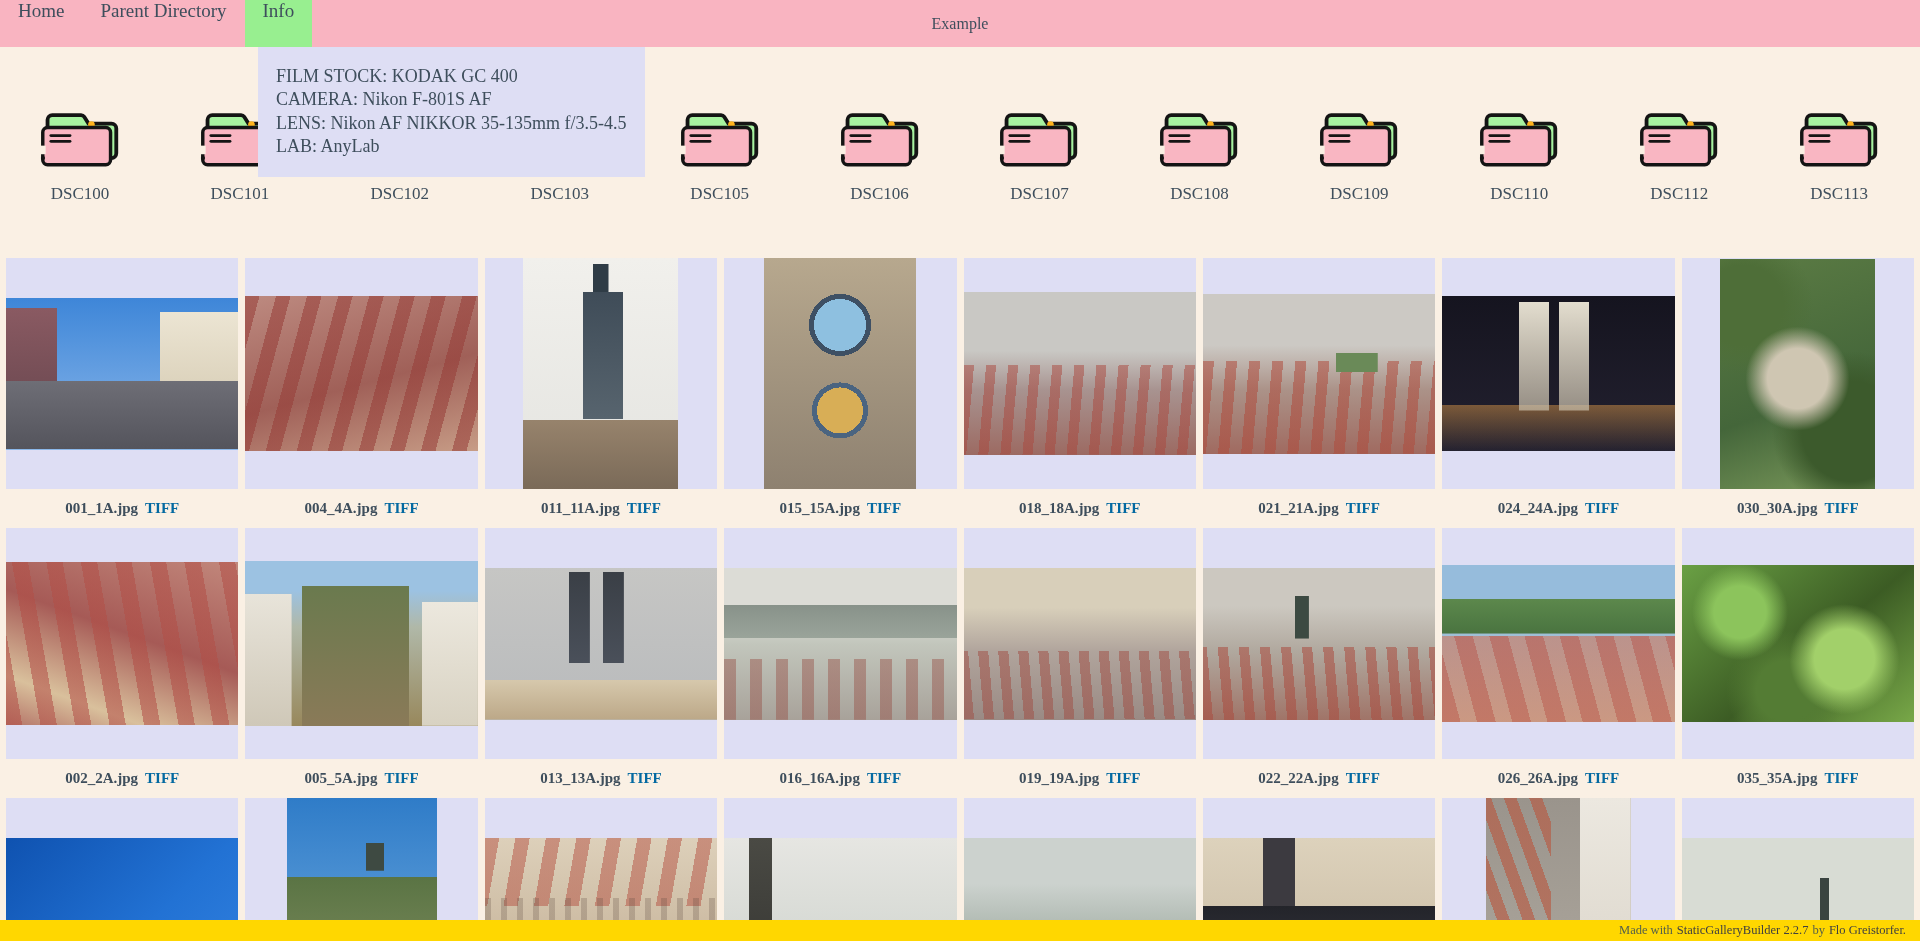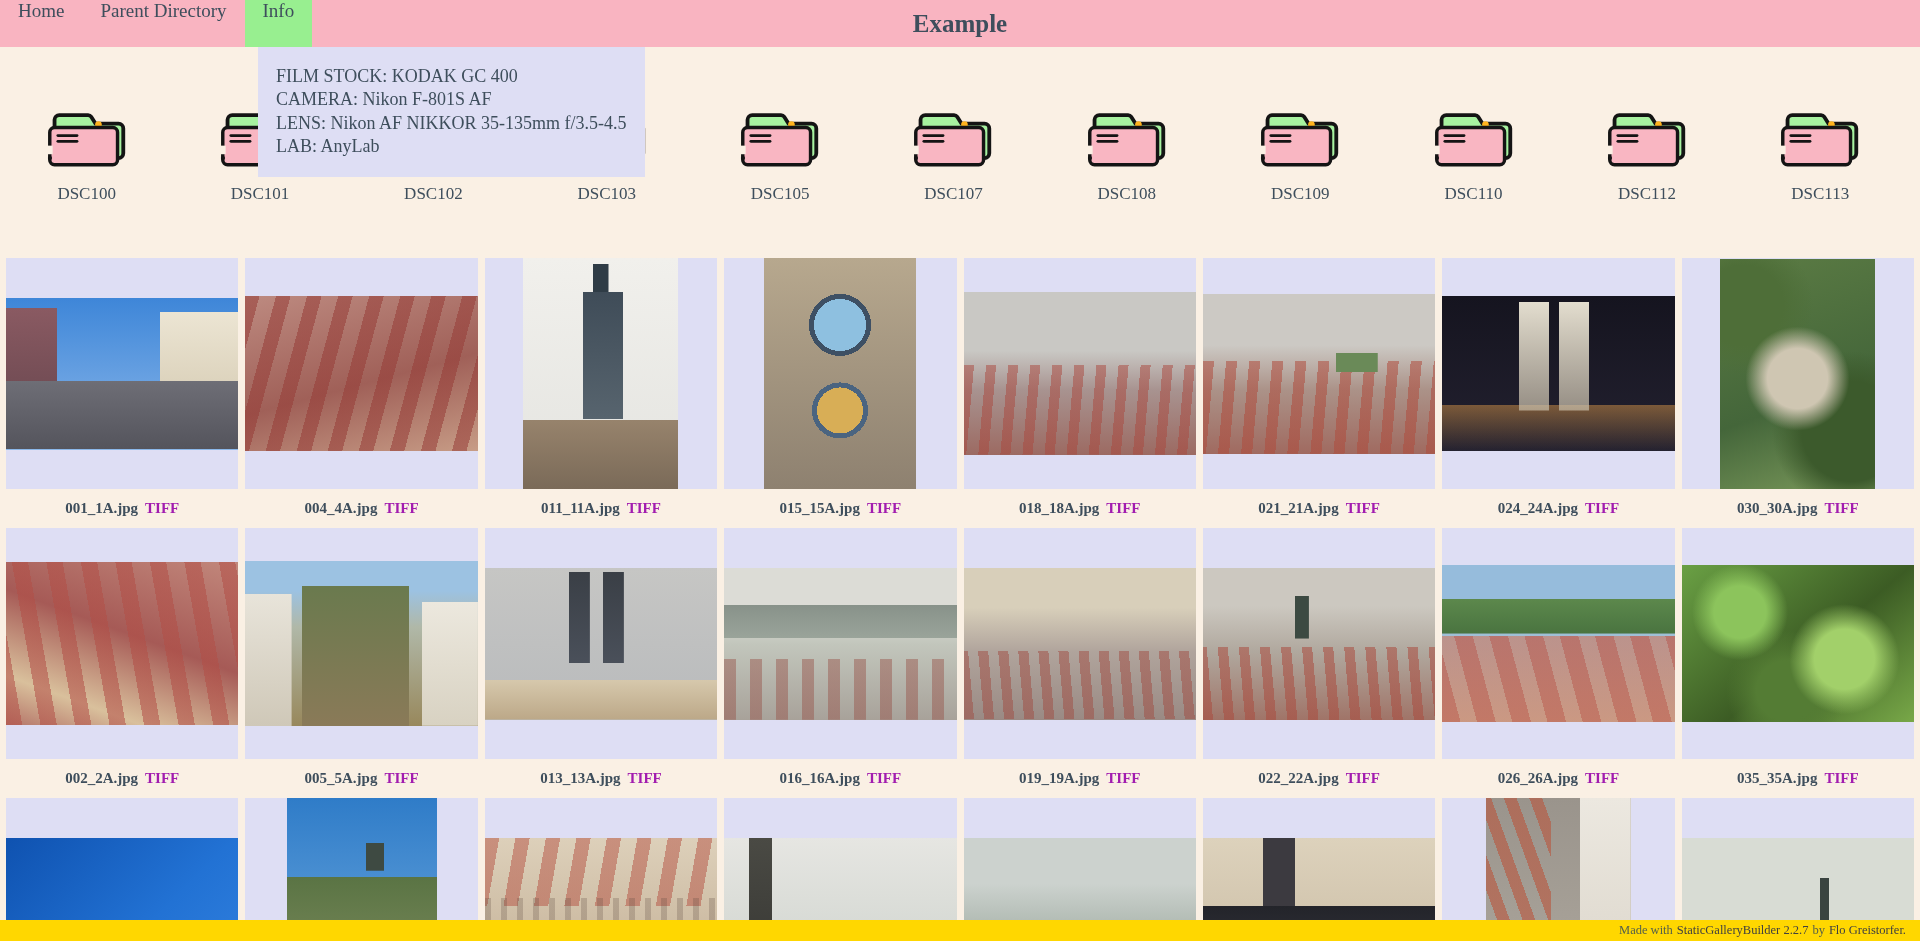--- a/index.html
+++ b/index.html
@@ -11,41 +11,41 @@
     color:#3e4e5c;
   }
 
   
   .nav { height:47px; background:#f9b4c1; display:flex; align-items:stretch; position:relative; z-index:5; }
   .nav-item { display:flex; padding:0 18px; font-size:19px; cursor:pointer; }
   .nav-item.active { background:#98ef90; }
   .nav-title {
     position:absolute; left:0; right:0; top:0; height:48px;
     display:flex; align-items:center; justify-content:center;
-    font-weight:bold; font-size:25px; pointer-events:none;
+    font-weight:normal; font-size:16px; pointer-events:none;
   }
 
   
   .popup {
     position:absolute; left:258px; top:47px; z-index:6;
     background:#dedef4; padding:18px 18px; font-size:18px; line-height:1.3;
   }
 
   
-  .folders { display:flex; padding:58px 13px 54px 0; }
+  .folders { display:flex; padding:58px 1px 54px 0; }
   .folder { flex:1; display:flex; flex-direction:column; align-items:center; cursor:pointer; }
   .folder svg { display:block; }
   .folder-label { margin-top:13px; font-size:17px; line-height:20px; }
 
   
   .grid { display:grid; grid-template-columns:repeat(8,1fr); column-gap:7px; padding:0 6px; }
   .cell { height:231px; background:#dedef4; display:flex; align-items:center; justify-content:center; overflow:hidden; }
   .caption { height:39px; display:flex; align-items:center; justify-content:center; font-size:15px;font-weight:bold; }
   .caption .fname { color:#3e4e5c; }
-  .caption .tag { color:#a21caf; margin-left:7px; }
+  .caption .tag { color:#0369a1; margin-left:7px; }
   .photo { display:block; background-repeat:no-repeat; }
 
   
   .ph-001 { width:100%; height:152px;
     background-image:
       linear-gradient(#6e6e76,#54545c),
       linear-gradient(#8a5a62,#6e4a52),
       linear-gradient(#ece5d3,#d9cfb8),
       linear-gradient(#3e86d8,#8cb8ea);
     background-size:100% 45%,22% 62%,34% 58%,100% 100%;
@@ -307,20 +307,32 @@
     <div class="folder">
   <svg width="84" height="66" viewBox="0 0 88 68">
     <path d="M10 50 V15 a5 5 0 0 1 5 -5 h30 a4 4 0 0 1 3.4 1.8 L53 19 h24 a5 5 0 0 1 5 5 V50 a5 5 0 0 1 -5 5 H15 a5 5 0 0 1 -5 -5 Z" fill="#a7f2a0" stroke="#141414" stroke-width="4" stroke-linejoin="round"></path>
     <circle cx="56" cy="20" r="3.5" fill="#ffb41e"></circle>
     <rect x="5" y="23" width="71" height="39" rx="5" fill="#f9b6c2" stroke="#141414" stroke-width="3.6"></rect>
     <rect x="12" y="30" width="23" height="3" rx="1.5" fill="#141414"></rect>
     <rect x="12" y="36" width="23" height="3" rx="1.5" fill="#141414"></rect>
     <rect x="2" y="42" width="6" height="9" fill="#faf0e4"></rect>
     <circle cx="5.2" cy="55" r="2.2" fill="#141414"></circle>
   </svg>
+<div class="folder-label">DSC106</div>
+    </div>
+    <div class="folder">
+  <svg width="84" height="66" viewBox="0 0 88 68">
+    <path d="M10 50 V15 a5 5 0 0 1 5 -5 h30 a4 4 0 0 1 3.4 1.8 L53 19 h24 a5 5 0 0 1 5 5 V50 a5 5 0 0 1 -5 5 H15 a5 5 0 0 1 -5 -5 Z" fill="#a7f2a0" stroke="#141414" stroke-width="4" stroke-linejoin="round"></path>
+    <circle cx="56" cy="20" r="3.5" fill="#ffb41e"></circle>
+    <rect x="5" y="23" width="71" height="39" rx="5" fill="#f9b6c2" stroke="#141414" stroke-width="3.6"></rect>
+    <rect x="12" y="30" width="23" height="3" rx="1.5" fill="#141414"></rect>
+    <rect x="12" y="36" width="23" height="3" rx="1.5" fill="#141414"></rect>
+    <rect x="2" y="42" width="6" height="9" fill="#faf0e4"></rect>
+    <circle cx="5.2" cy="55" r="2.2" fill="#141414"></circle>
+  </svg>
 <div class="folder-label">DSC107</div>
     </div>
     <div class="folder">
   <svg width="84" height="66" viewBox="0 0 88 68">
     <path d="M10 50 V15 a5 5 0 0 1 5 -5 h30 a4 4 0 0 1 3.4 1.8 L53 19 h24 a5 5 0 0 1 5 5 V50 a5 5 0 0 1 -5 5 H15 a5 5 0 0 1 -5 -5 Z" fill="#a7f2a0" stroke="#141414" stroke-width="4" stroke-linejoin="round"></path>
     <circle cx="56" cy="20" r="3.5" fill="#ffb41e"></circle>
     <rect x="5" y="23" width="71" height="39" rx="5" fill="#f9b6c2" stroke="#141414" stroke-width="3.6"></rect>
     <rect x="12" y="30" width="23" height="3" rx="1.5" fill="#141414"></rect>
     <rect x="12" y="36" width="23" height="3" rx="1.5" fill="#141414"></rect>
     <rect x="2" y="42" width="6" height="9" fill="#faf0e4"></rect>

